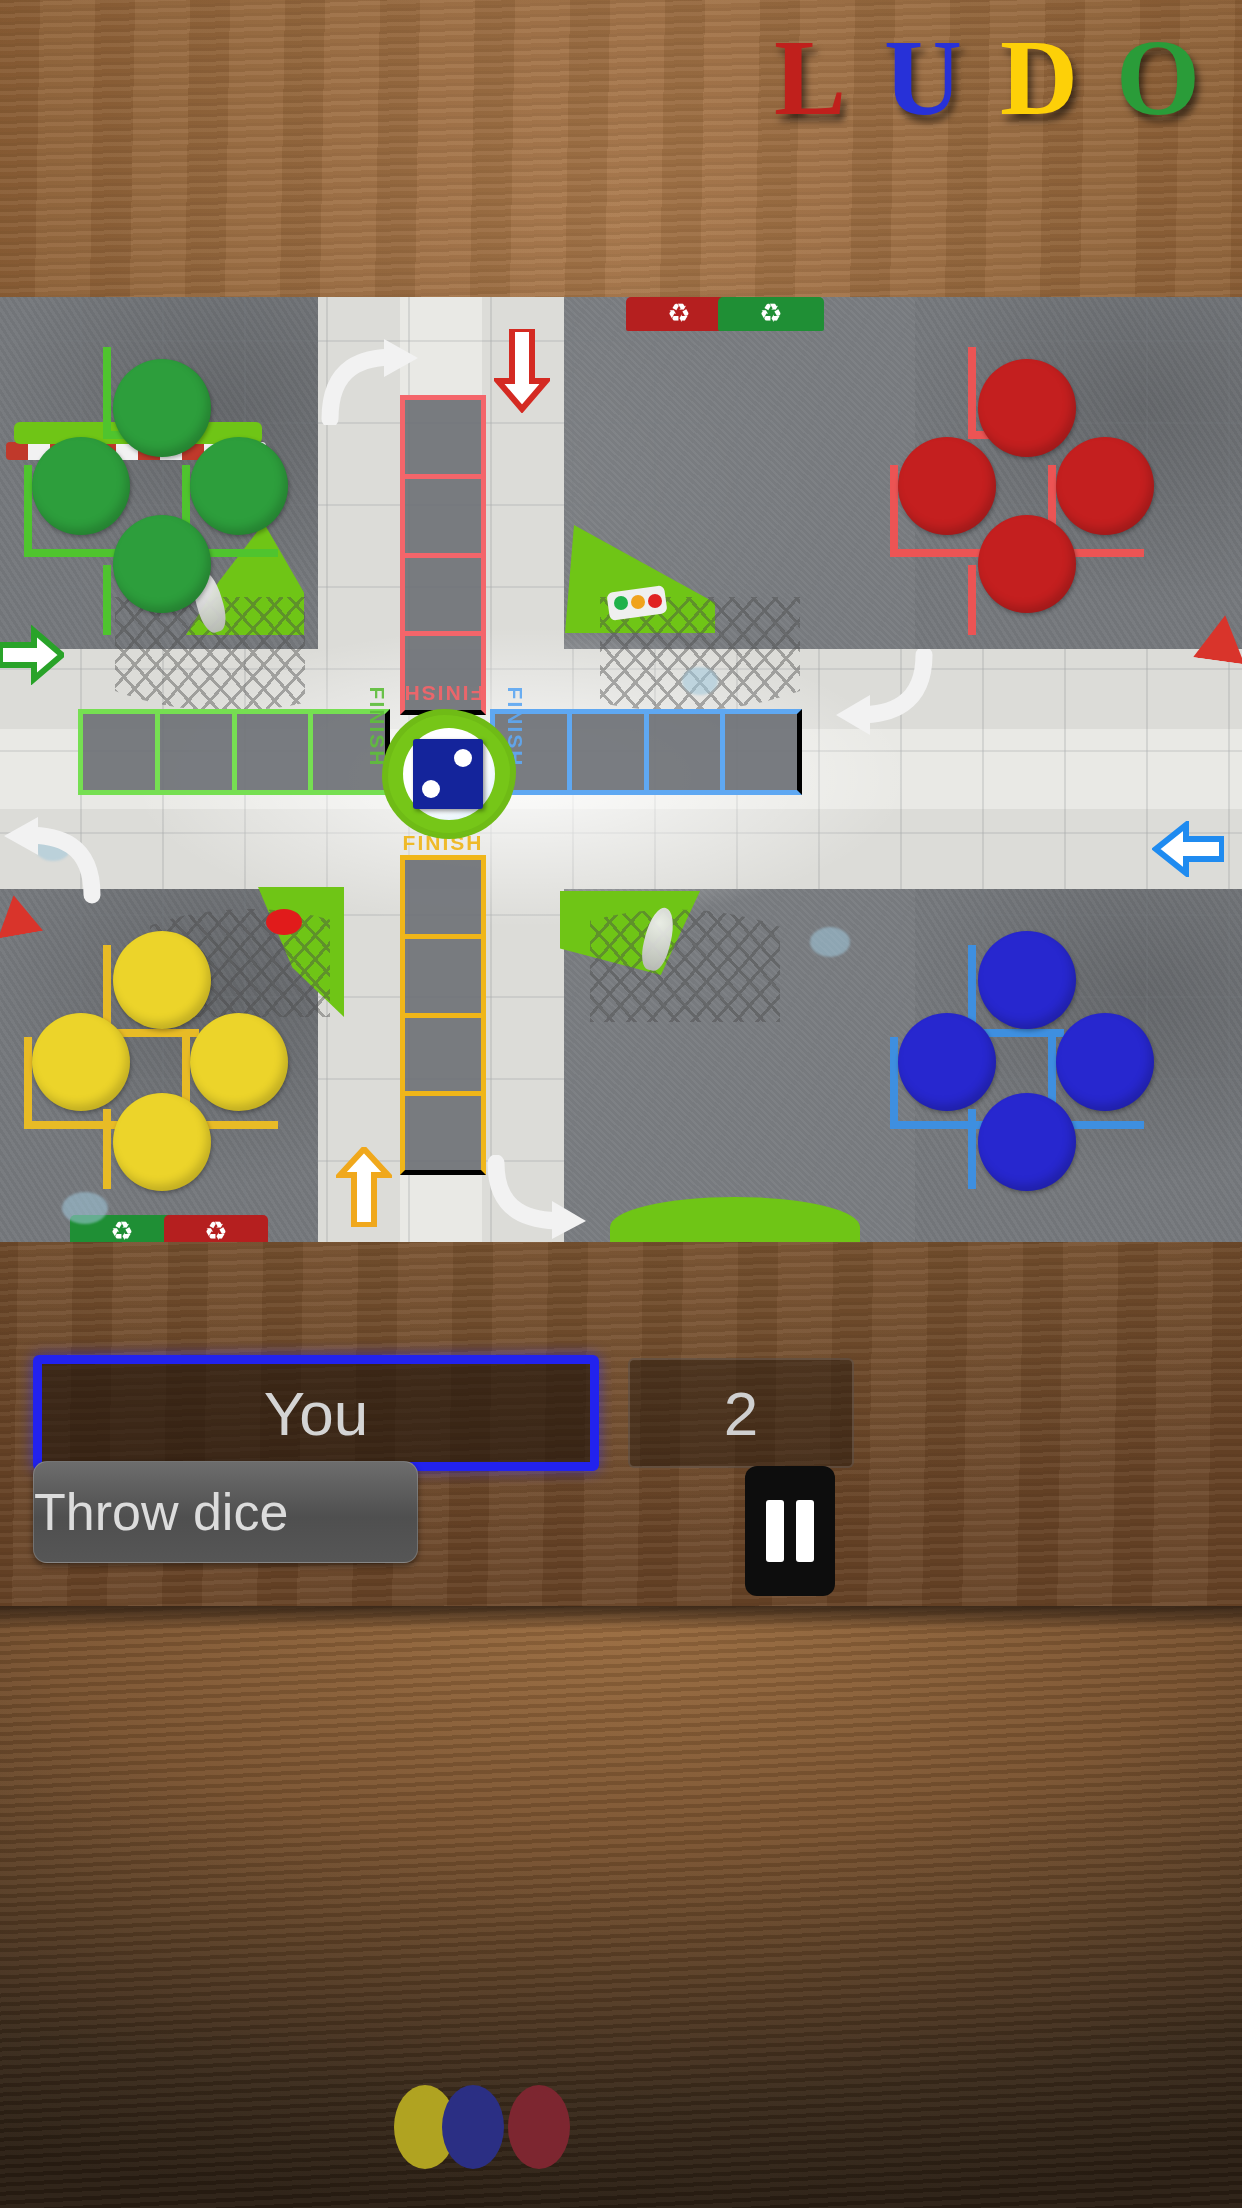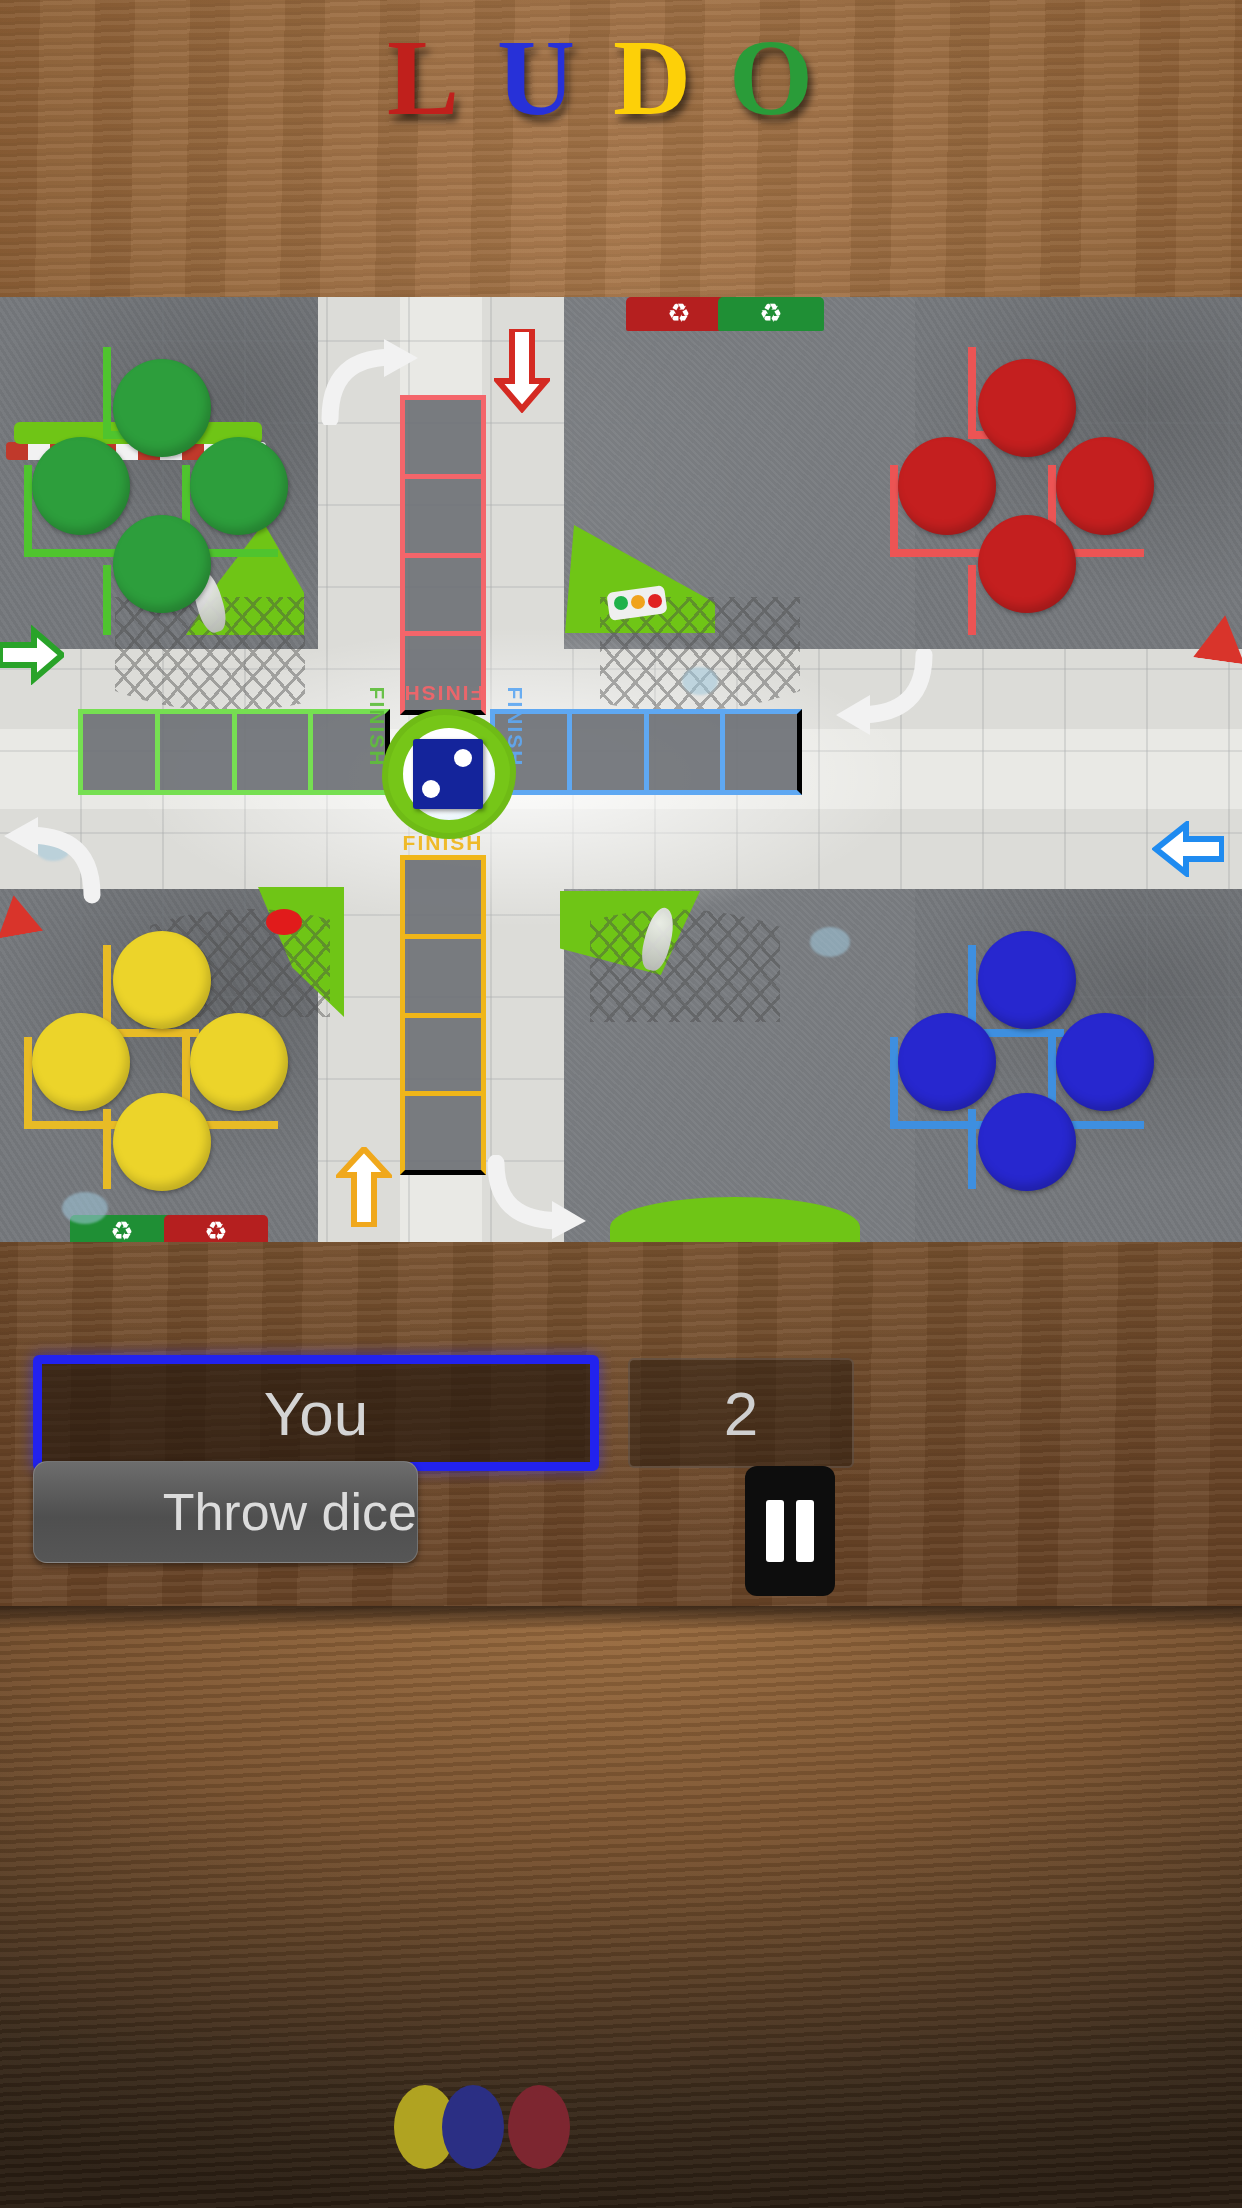--- a/index.html
+++ b/index.html
@@ -25,21 +25,21 @@
   }
   .shadow-top{
     position:absolute; left:0; right:0; top:1606px; height:24px;
     background:linear-gradient(#2b1d12,rgba(43,29,18,0));
     opacity:.8;
   }
 
   
   .title{
     position:absolute; top:24px; left:0; right:4px;
-    text-align:center;
+    text-align:right;
     font-size:108px; font-weight:bold;
     font-family:"Liberation Serif", serif;
     letter-spacing:38px;
     line-height:1;
     white-space:nowrap;
   }
   .title span{
     display:inline-block;
     text-shadow:4px 7px 7px rgba(0,0,0,.55);
   }
@@ -172,21 +172,21 @@
     border-radius:6px;
     background:rgba(30,20,12,.45);
     display:flex; align-items:center; justify-content:center;
   }
   .score-box span{ color:#cfcfcf; font-size:62px; }
   .throw-btn{
     position:absolute; left:33px; top:1461px; width:385px; height:102px;
     border-radius:14px;
     background:linear-gradient(#6d6d6d,#4f4f4f 55%,#565656);
     border:1px solid rgba(255,255,255,.18);
-    display:flex; align-items:center; justify-content:flex-end;
+    display:flex; align-items:center; justify-content:flex-start;
     box-shadow:0 3px 6px rgba(0,0,0,.45);
   }
   .throw-btn span{ color:#dcdcdc; font-size:52px; }
   .seat{ position:absolute; width:62px; height:84px; border-radius:50%; }
   .pause-btn{
     position:absolute; left:745px; top:1466px; width:90px; height:130px;
     background:#0d0d0d; border-radius:12px;
     display:flex; align-items:center; justify-content:center; gap:12px;
   }
   .pause-btn i{ display:block; width:18px; height:62px; background:#fff; border-radius:3px; }

